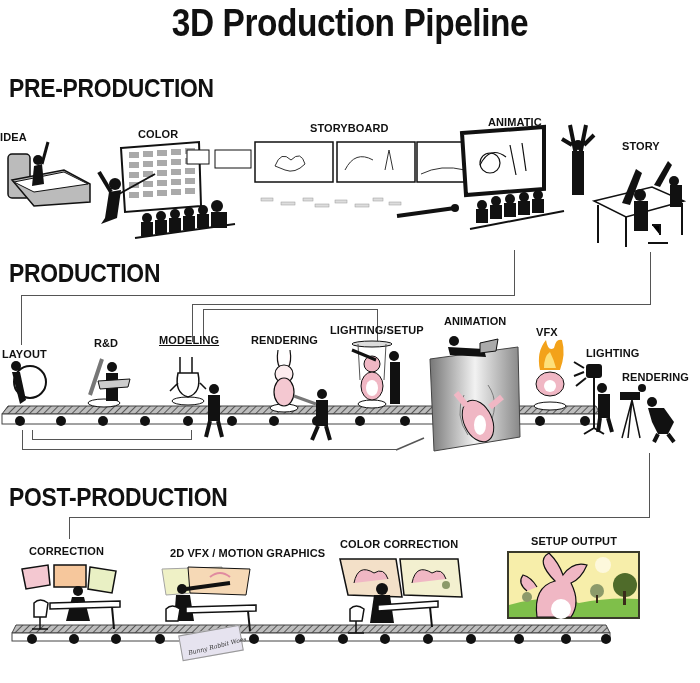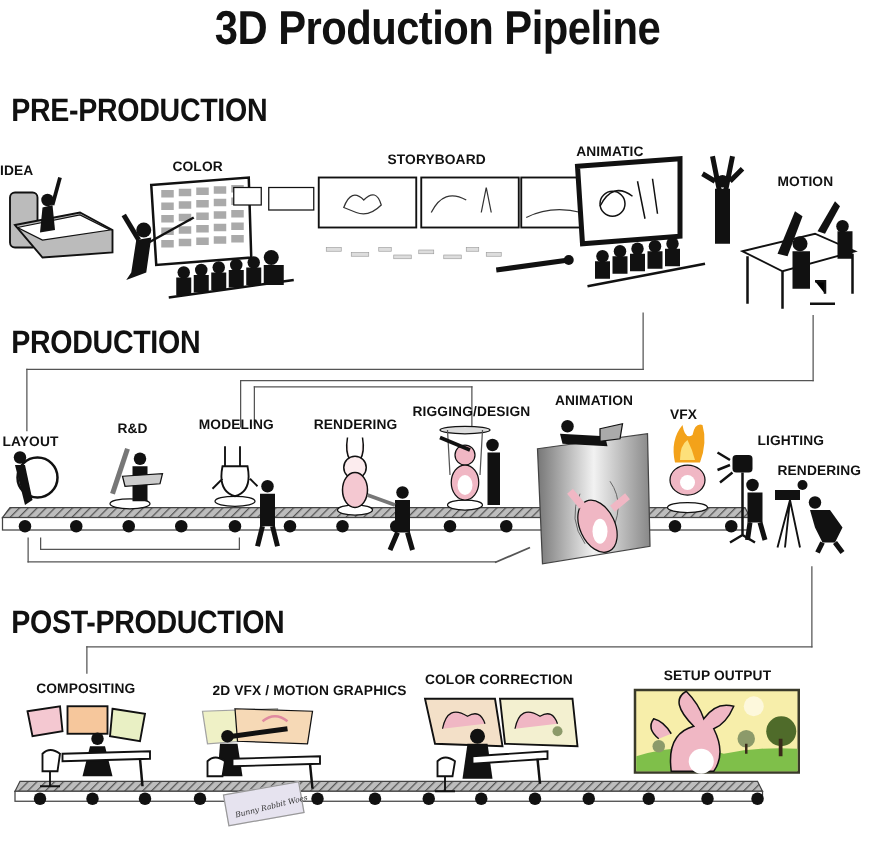--- a/index.html
+++ b/index.html
@@ -15,22 +15,22 @@
 </head>
 <body>
 
 <div class="abs title">3D Production Pipeline</div>
 
 <div class="abs section" style="left:9px;top:73px;">PRE-PRODUCTION</div>
 
 <div class="abs lbl" style="left:0;top:131px;">IDEA</div>
 <div class="abs lbl" style="left:138px;top:128px;">COLOR</div>
 <div class="abs lbl" style="left:310px;top:122px;">STORYBOARD</div>
-<div class="abs lbl" style="left:461px;top:116px;">ANIMATIC</div>
-<div class="abs lbl" style="left:622px;top:140px;">MOTION</div>
+<div class="abs lbl" style="left:488px;top:116px;">ANIMATIC</div>
+<div class="abs lbl" style="left:622px;top:140px;">STORY</div>
 
 <svg style="left:4px;top:140px;width:90px;height:72px;" viewBox="0 0 90 72">
   <rect x="4" y="14" width="22" height="44" rx="4" fill="#bbb" stroke="#111" stroke-width="1.5"></rect>
   <path d="M8 40 L60 30 L86 44 L86 62 L30 66 Z" fill="#bbb" stroke="#111" stroke-width="1.5"></path>
   <path d="M10 42 L60 32 L84 44 L30 52 Z" fill="#fff" stroke="#111" stroke-width="1"></path>
   <circle cx="34" cy="20" r="5" fill="#111"></circle>
   <path d="M30 26 L38 24 L40 44 L28 46 Z" fill="#111"></path>
   <path d="M38 24 L44 2" stroke="#111" stroke-width="3"></path>
 </svg>
 
@@ -144,26 +144,26 @@
 <div class="line" style="left:21px;top:295px;width:494px;height:50px;border-top-width:1.5px;border-left-width:1.5px;"></div>
 <div class="line" style="left:514px;top:250px;width:1px;height:46px;border-left-width:1.5px;"></div>
 <div class="line" style="left:192px;top:304px;width:459px;height:38px;border-top-width:1.5px;border-left-width:1.5px;"></div>
 <div class="line" style="left:650px;top:252px;width:1px;height:53px;border-left-width:1.5px;"></div>
 <div class="line" style="left:203px;top:309px;width:175px;height:32px;border-top-width:1.5px;border-left-width:1.5px;border-right-width:1.5px;"></div>
 
 <div class="abs section" style="left:9px;top:258px;">PRODUCTION</div>
 
 <div class="abs lbl" style="left:2px;top:348px;">LAYOUT</div>
 <div class="abs lbl" style="left:94px;top:337px;">R&amp;D</div>
-<div class="abs lbl" style="left:159px;top:334px;">MODELING</div>
+<div class="abs lbl" style="left:159px;top:334px;text-decoration:underline;">MODELING</div>
 <div class="abs lbl" style="left:251px;top:334px;">RENDERING</div>
-<div class="abs lbl" style="left:330px;top:324px;">RIGGING/DESIGN</div>
+<div class="abs lbl" style="left:330px;top:324px;">LIGHTING/SETUP</div>
 <div class="abs lbl" style="left:444px;top:315px;">ANIMATION</div>
 <div class="abs lbl" style="left:536px;top:326px;">VFX</div>
-<div class="abs lbl" style="left:586px;top:347px;margin-left:20px;">LIGHTING</div>
+<div class="abs lbl" style="left:586px;top:347px;">LIGHTING</div>
 <div class="abs lbl" style="left:622px;top:371px;">RENDERING</div>
 
 <svg style="left:0;top:400px;width:600px;height:30px;" viewBox="0 0 600 30">
   <defs>
     <pattern id="hatch" width="5" height="5" patternUnits="userSpaceOnUse" patternTransform="rotate(45)">
       <rect width="5" height="5" fill="#bdbdbd"></rect>
         <line x1="0" y1="0" x2="0" y2="5" stroke="#555" stroke-width="2"></line>
     </pattern>
   </defs>
   <polygon points="8,6 596,6 600,14 2,14" fill="url(#hatch)" stroke="#444" stroke-width="1"></polygon>
@@ -277,21 +277,21 @@
 <div class="line" style="left:22px;top:430px;width:375px;height:20px;border-bottom-width:1.5px;border-left-width:1.5px;"></div>
 <svg style="left:396px;top:437px;width:30px;height:14px;" viewBox="0 0 30 14">
     <path d="M0 13 L28 1" stroke="#555" stroke-width="1.5"></path>
   </svg>
 <div class="line" style="left:68px;top:453px;width:582px;height:68px;border-bottom-width:0;"></div>
 <div class="line" style="left:649px;top:453px;width:1px;height:65px;border-left-width:1.5px;"></div>
 <div class="line" style="left:69px;top:517px;width:581px;height:22px;border-top-width:1.5px;border-left-width:1.5px;"></div>
 
 <div class="abs section" style="left:9px;top:482px;">POST-PRODUCTION</div>
 
-<div class="abs lbl" style="left:29px;top:545px;">COMPOSITING</div>
+<div class="abs lbl" style="left:29px;top:545px;">CORRECTION</div>
 <div class="abs lbl" style="left:147px;top:547px;margin-left:23px;">2D VFX / MOTION GRAPHICS</div>
 <div class="abs lbl" style="left:340px;top:538px;">COLOR CORRECTION</div>
 <div class="abs lbl" style="left:531px;top:535px;">SETUP OUTPUT</div>
 
 <svg style="left:10px;top:623px;width:602px;height:24px;" viewBox="0 0 602 24">
   <polygon points="6,2 596,2 600,10 2,10" fill="url(#hatch)" stroke="#444" stroke-width="1"></polygon>
   <rect x="2" y="10" width="598" height="8" fill="#fff" stroke="#444" stroke-width="1"></rect>
   <g fill="#111">
     <circle cx="22" cy="16" r="5"></circle>
       <circle cx="64" cy="16" r="5"></circle>

